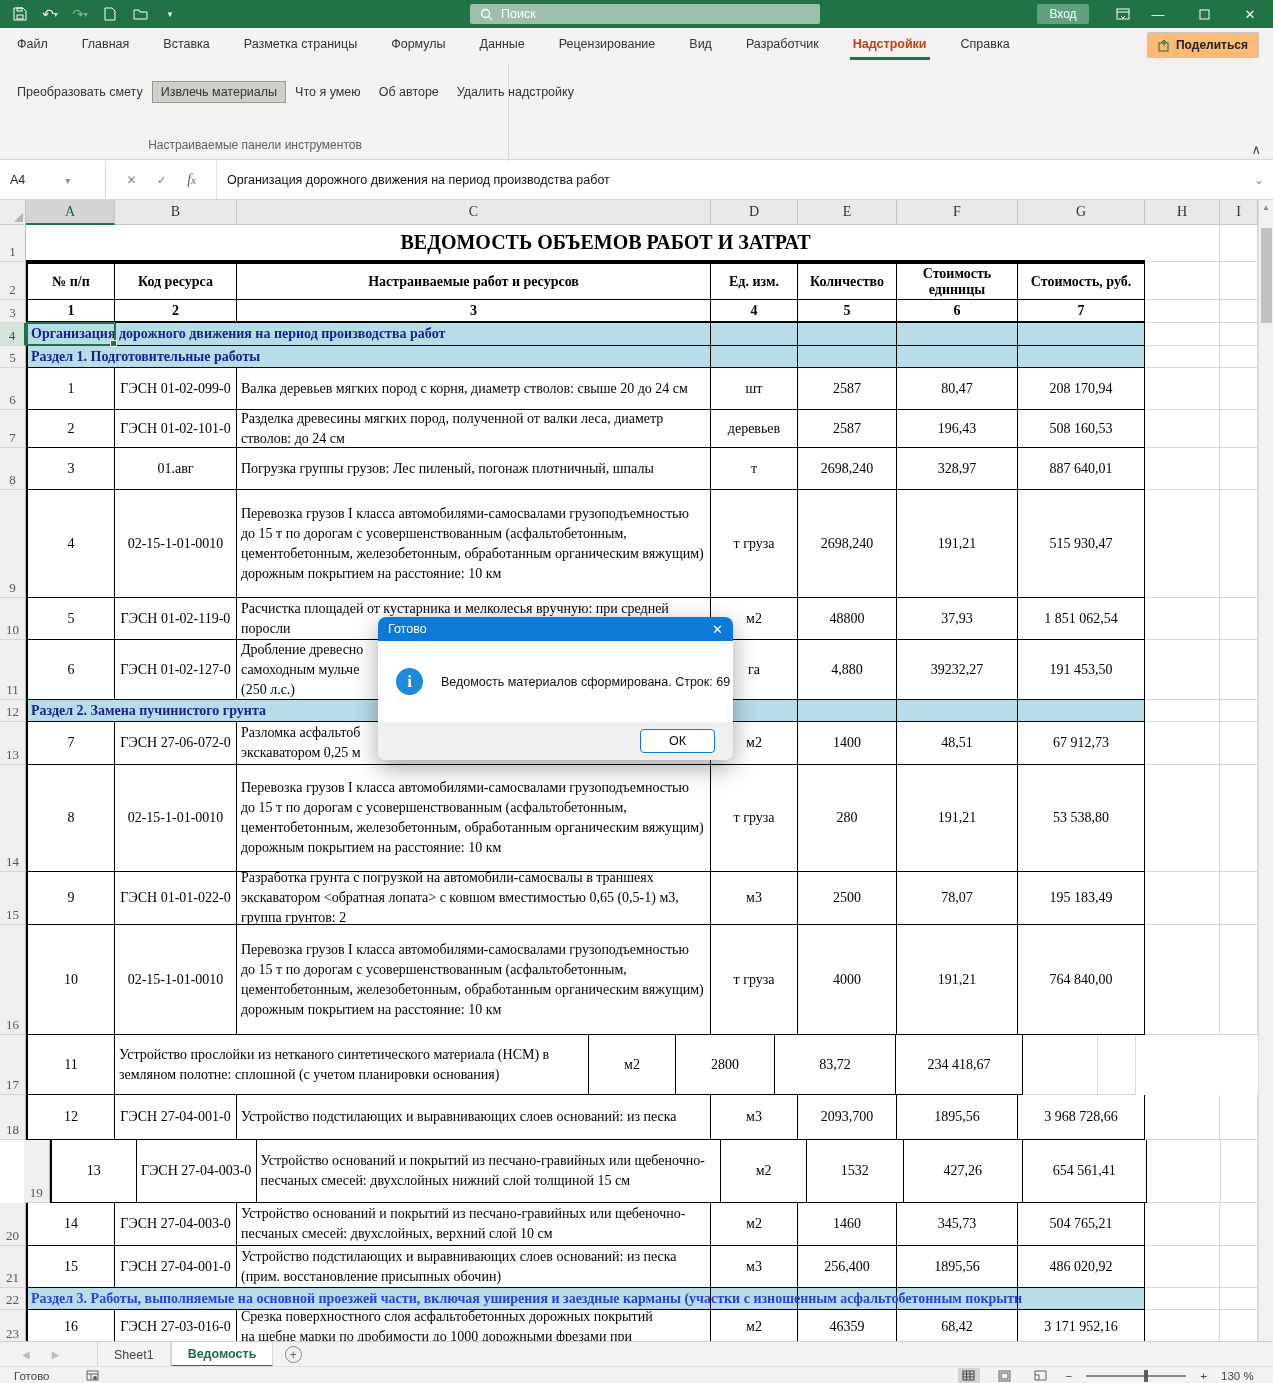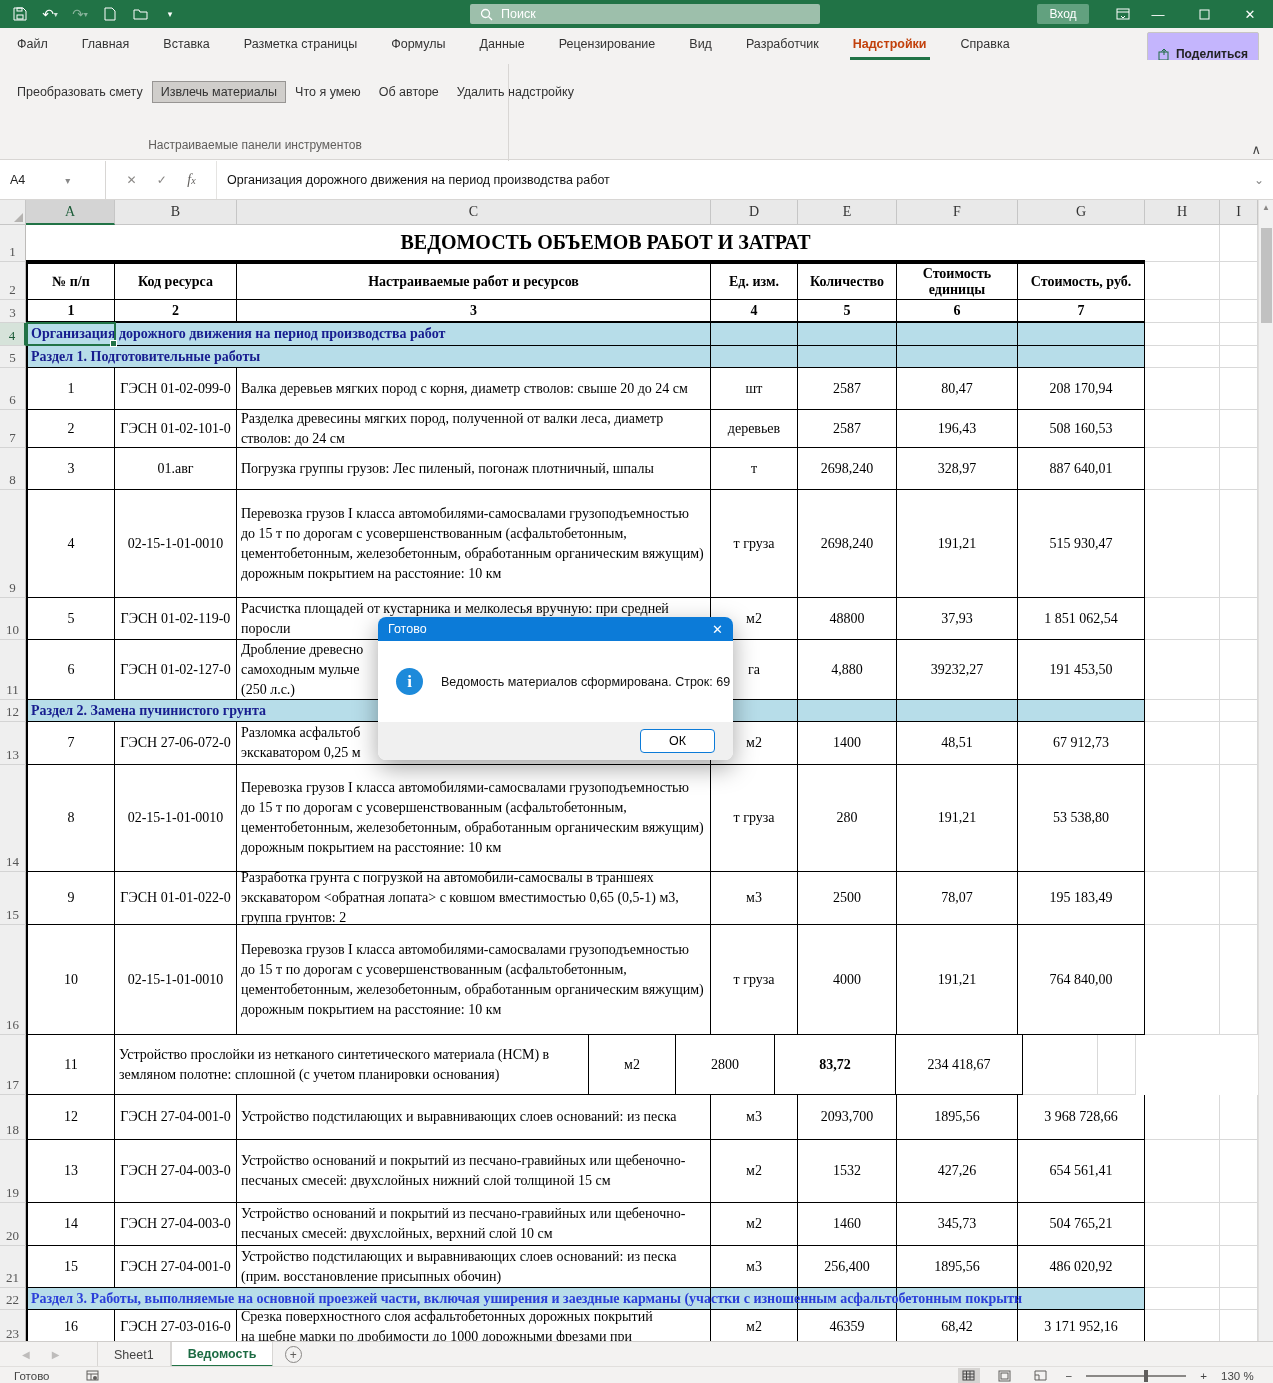--- a/index.html
+++ b/index.html
@@ -14,22 +14,22 @@
   .title-text{position:absolute;left:585px;transform:translateX(-50%);font-size:12.5px;white-space:nowrap;}
   .searchbox{position:absolute;left:470px;top:4px;width:350px;height:20px;background:#9dbfab;border-radius:2px;
              display:flex;align-items:center;color:#fff;gap:8px;padding-left:10px;box-sizing:border-box;font-size:12.5px;}
   .signin{position:absolute;left:1037px;top:4px;width:52px;height:20px;background:#62a17f;color:#fff;
           display:flex;align-items:center;justify-content:center;border-radius:2px;font-size:12px;}
   .winbtn{position:absolute;top:0;height:28px;width:46px;display:flex;align-items:center;justify-content:center;color:#fff;font-size:13px;}
   
   .tabrow{position:absolute;left:0;top:28px;width:1273px;height:32px;background:#f3f2f1;display:flex;align-items:flex-end;}
   .rtab{padding:0 3px;margin:0 14px;height:32px;display:flex;align-items:center;color:#333;font-size:12.5px;white-space:nowrap;}
   .rtab.active{font-weight:bold;color:#c2410c;border-bottom:3px solid #217346;box-sizing:border-box;padding-top:3px;}
-  .sharebtn{position:absolute;right:14px;top:32px;height:24px;background:#c4b5fd;border:1px solid #c8c6c4;border-radius:2px;
-            display:flex;align-items:center;gap:5px;padding:9px 10px;font-weight:bold;color:#222;}
+  .sharebtn{position:absolute;right:14px;top:32px;height:24px;background:#fdba74;border:1px solid #c8c6c4;border-radius:2px;
+            display:flex;align-items:center;gap:5px;padding:0 10px;font-weight:bold;color:#222;}
   
   .ribbonarea{position:absolute;left:0;top:60px;width:1273px;height:99px;background:#f3f2f1;border-bottom:1px solid #d8d6d4;}
   .addin-btns{position:absolute;left:8px;top:20px;display:flex;align-items:center;height:24px;}
   .abtn{padding:3px 8px;color:#333;font-size:12.5px;white-space:nowrap;border:1px solid transparent;}
   .abtn.pressed{background:#d0cecb;border:1px solid #979593;}
   .addin-sep{position:absolute;left:508px;top:4px;height:128px;width:1px;background:#d8d6d4;}
   .grouplabel{position:absolute;left:120px;top:78px;width:270px;text-align:center;color:#605e5c;font-size:12px;}
   .collapse{position:absolute;right:12px;top:82px;color:#444;font-size:13px;}
   
   .fbar{position:absolute;left:0;top:161px;width:1273px;height:38px;background:#fff;border-bottom:1px solid #d8d6d4;display:flex;align-items:stretch;}
@@ -408,39 +408,39 @@
         <div class="cell" style="width: 127px;">764 840,00</div>
         <div class="cell ghost" style="width: 75px;"></div>
         <div class="cell ghost" style="width: 38px;"></div>
       </div>
       <div class="grow" style="height: 60px;">
         <div class="rh" style="width: 26px;">17</div>
         <div class="cell first" style="width: 89px;">11</div>
         <div class="cell namec" style="width: 474px;">Устройство прослойки из нетканого синтетического материала (НСМ) в земляном полотне: сплошной (с учетом планировки основания)</div>
         <div class="cell" style="width: 87px;">м2</div>
         <div class="cell" style="width: 99px;">2800</div>
-        <div class="cell" style="width: 121px; font-weight: bold;">83,72</div>
+        <div class="cell" style="width: 121px;">83,72</div>
         <div class="cell" style="width: 127px;">234 418,67</div>
         <div class="cell ghost" style="width: 75px;"></div>
         <div class="cell ghost" style="width: 38px;"></div>
       </div>
       <div class="grow" style="height: 45px;">
         <div class="rh" style="width: 26px;">18</div>
         <div class="cell first" style="width: 89px;">12</div>
         <div class="cell" style="width: 122px; white-space: nowrap;">ГЭСН 27-04-001-0</div>
         <div class="cell namec" style="width: 474px;">Устройство подстилающих и выравнивающих слоев оснований: из песка</div>
         <div class="cell" style="width: 87px;">м3</div>
         <div class="cell" style="width: 99px;">2093,700</div>
         <div class="cell" style="width: 121px;">1895,56</div>
         <div class="cell" style="width: 127px;">3 968 728,66</div>
         <div class="cell ghost" style="width: 75px;"></div>
         <div class="cell ghost" style="width: 38px;"></div>
       </div>
       <div class="grow" style="height: 63px;">
-        <div class="rh" style="width: 26px;">19</div>
+        <div class="rh" style="width: 26px; margin-left: 24px;">19</div>
         <div class="cell first" style="width: 89px;">13</div>
         <div class="cell" style="width: 122px; white-space: nowrap;">ГЭСН 27-04-003-0</div>
         <div class="cell namec" style="width: 474px;">Устройство оснований и покрытий из песчано-гравийных или щебеночно-песчаных смесей: двухслойных нижний слой толщиной 15 см</div>
         <div class="cell" style="width: 87px;">м2</div>
         <div class="cell" style="width: 99px;">1532</div>
         <div class="cell" style="width: 121px;">427,26</div>
         <div class="cell" style="width: 127px;">654 561,41</div>
         <div class="cell ghost" style="width: 75px;"></div>
         <div class="cell ghost" style="width: 38px;"></div>
       </div>

